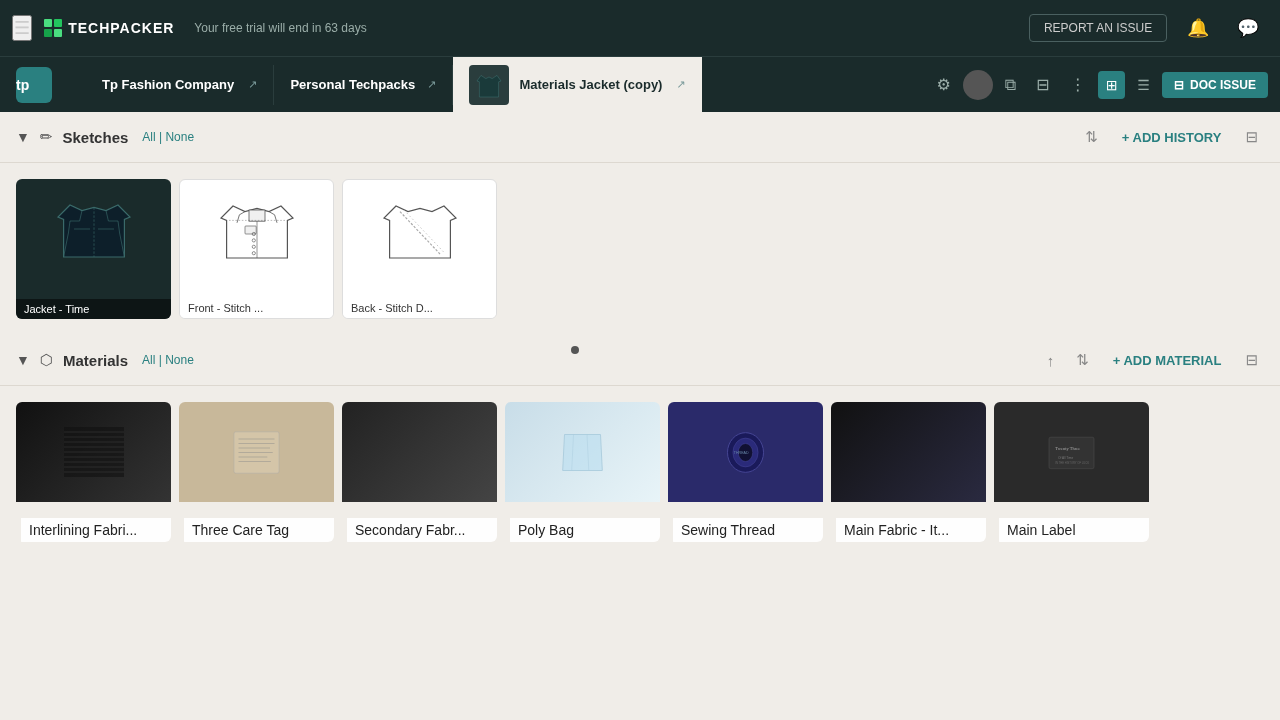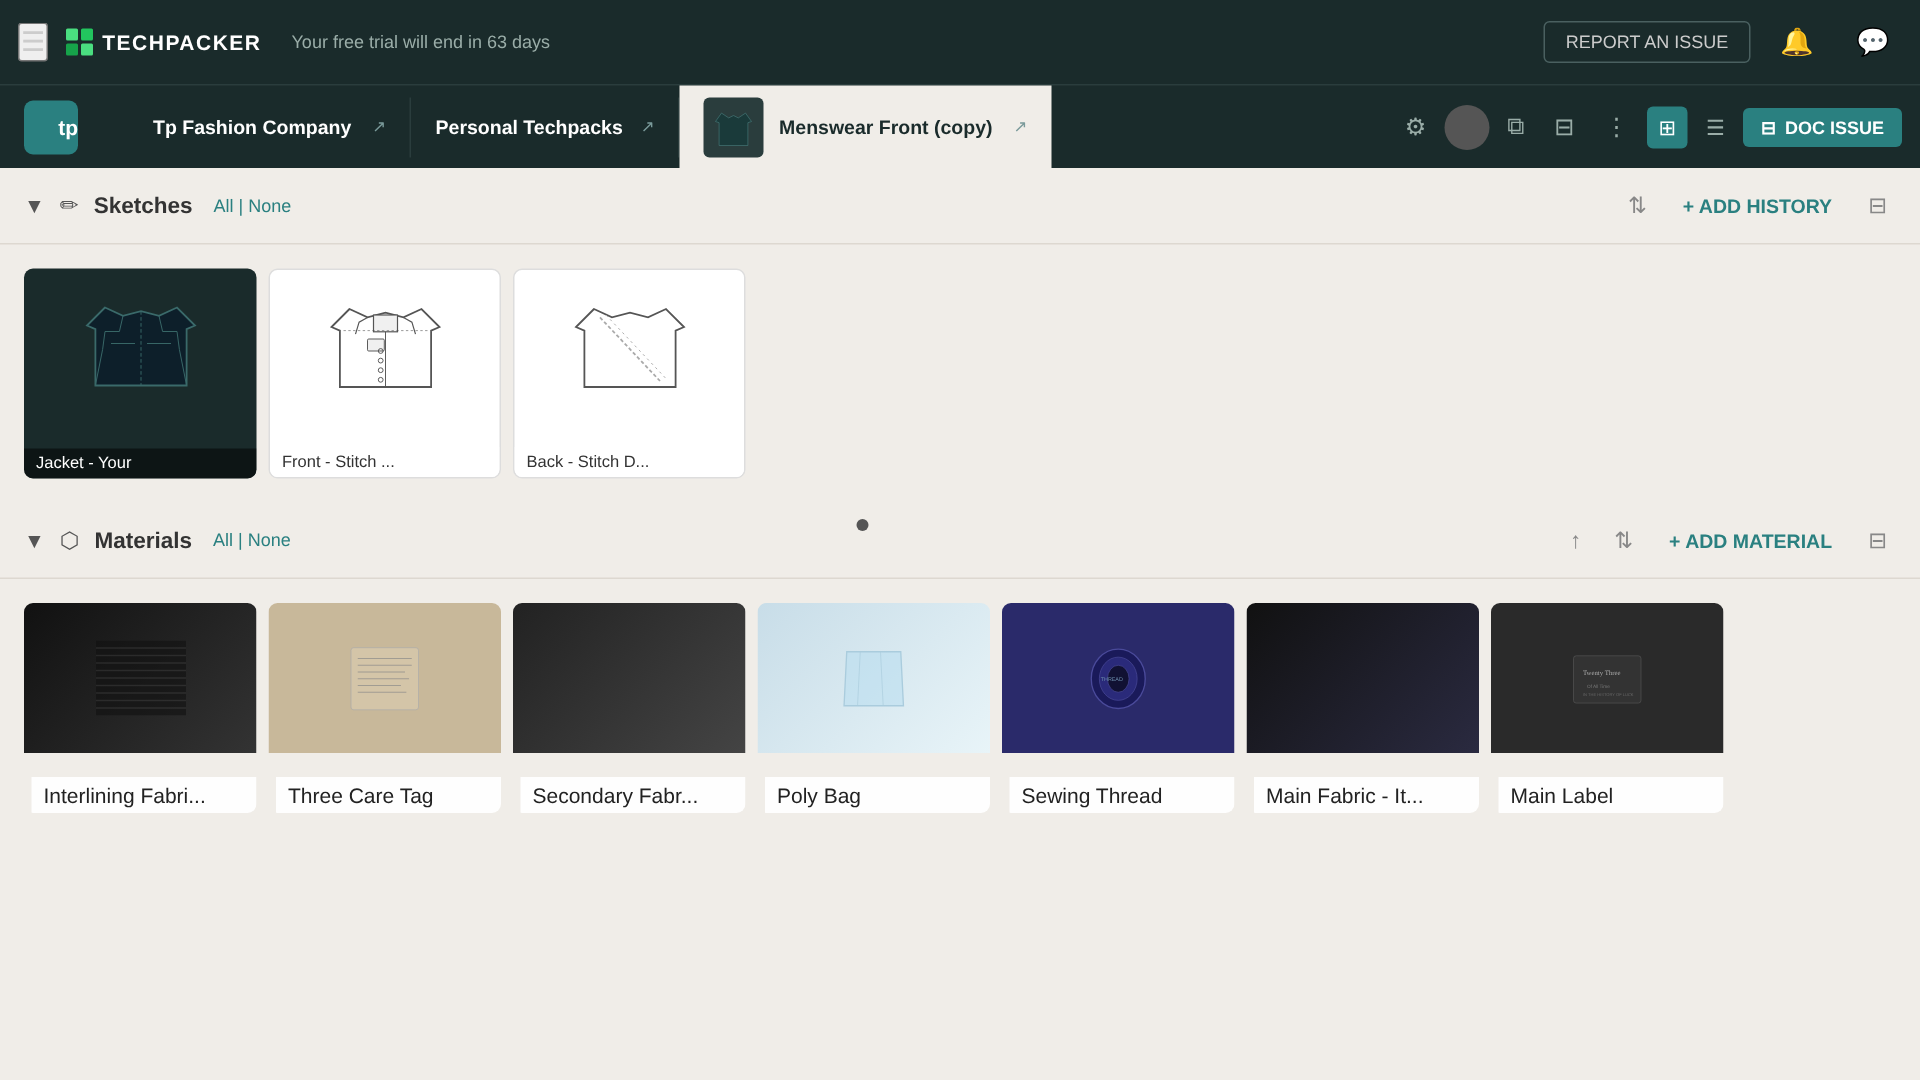--- a/index.html
+++ b/index.html
@@ -87,21 +87,21 @@
       height: 100%;
     }
     .bc-tp-badge {
       background: #2a8080;
       color: #fff;
       width: 36px;
       height: 36px;
       border-radius: 6px;
       display: flex;
       align-items: center;
-      justify-content: flex-end;
+      justify-content: flex-start;
       font-weight: 700;
       font-size: 14px;
     }
     .bc-company-info {
       display: flex;
       flex-direction: column;
       margin-left: 40px;
     }
     .bc-company-name {
       color: #fff;
@@ -419,21 +419,21 @@
     <span class="bc-techpack-name">Personal Techpacks</span>
     <span class="bc-link-icon">↗</span>
   </div>
   <div class="bc-divider"></div>
   <div class="bc-jacket-tab">
     <div class="bc-jacket-thumb">
       <svg class="jacket-mini-svg" viewBox="0 0 40 40">
         <path d="M10,8 L5,15 L8,16 L8,35 L32,35 L32,16 L35,15 L30,8 L24,12 L20,10 L16,12 Z" fill="#1a3a3a" stroke="#4a8080" stroke-width="0.5"></path>
       </svg>
     </div>
-    <span class="bc-jacket-name">Menswear Front (copy)</span>
+    <span class="bc-jacket-name">Materials Jacket (copy)</span>
     <span class="bc-link-icon">↗</span>
   </div>
   <div class="bc-actions">
     <button class="bc-action-btn">⚙</button>
     <div style="width:30px;height:30px;background:#555;border-radius:50%;display:flex;align-items:center;justify-content:center;"></div>
     <button class="bc-action-btn">⧉</button>
     <button class="bc-action-btn">⊟</button>
     <button class="bc-action-btn">⋮</button>
     <button class="bc-grid-btn">⊞</button>
     <button class="bc-list-btn">☰</button>
@@ -467,21 +467,21 @@
         <div class="sketch-card-img">
           <svg viewBox="0 0 100 90" style="width:80px;height:80px;">
             <path d="M20,15 L5,30 L12,33 L12,80 L88,80 L88,33 L95,30 L80,15 L65,22 L50,18 L35,22 Z" fill="#0d1f2a" stroke="#3a6a6a" stroke-width="1.5"></path>
             <path d="M50,18 L50,80" stroke="#3a6a6a" stroke-width="0.8" stroke-dasharray="3,2"></path>
             <path d="M35,22 L32,35 L20,35 L18,50 L12,80" stroke="#3a6a6a" stroke-width="0.8" fill="none"></path>
             <path d="M65,22 L68,35 L80,35 L82,50 L88,80" stroke="#3a6a6a" stroke-width="0.8" fill="none"></path>
             <path d="M25,45 L45,45" stroke="#3a6a6a" stroke-width="0.8"></path>
             <path d="M55,45 L75,45" stroke="#3a6a6a" stroke-width="0.8"></path>
           </svg>
         </div>
-        <div class="sketch-card-label">Jacket - Your</div>
+        <div class="sketch-card-label">Jacket - Time</div>
       </div>
 
 
       <div class="sketch-card light">
         <div class="sketch-card-img">
           <svg viewBox="0 0 100 90" style="width:80px;height:80px;">
             <path d="M20,15 L5,30 L12,33 L12,80 L88,80 L88,33 L95,30 L80,15 L65,22 L50,18 L35,22 Z" fill="#fff" stroke="#555" stroke-width="1.5"></path>
             <rect x="40" y="20" width="20" height="14" fill="#f0f0f0" stroke="#555" stroke-width="1"></rect>
             <path d="M50,34 L50,80" stroke="#555" stroke-width="0.8"></path>
             <rect x="35" y="40" width="14" height="10" rx="1" fill="#f0f0f0" stroke="#555" stroke-width="0.8"></rect>

